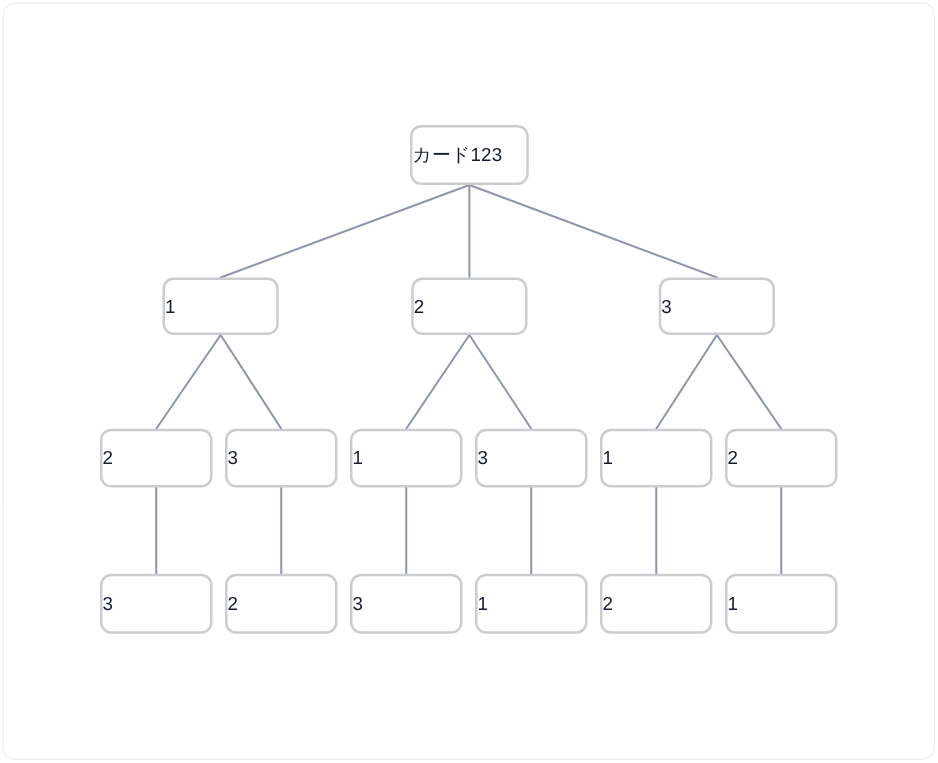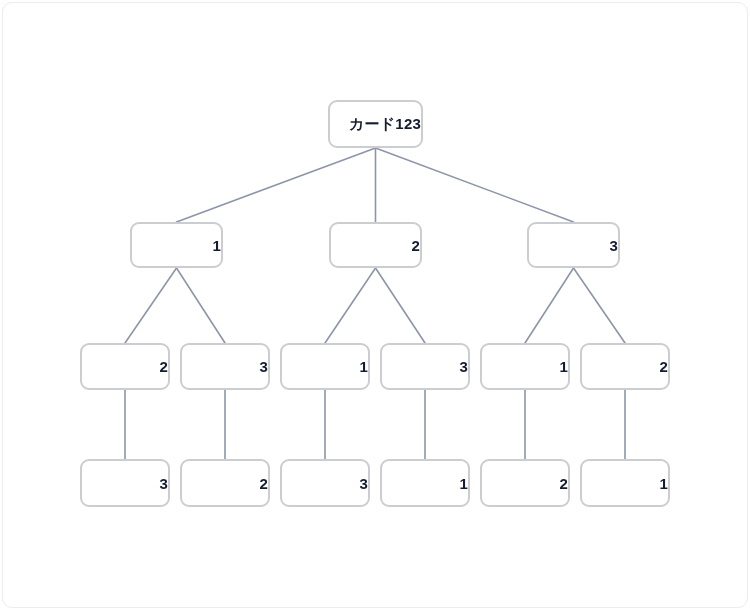--- a/index.html
+++ b/index.html
@@ -45,23 +45,23 @@
     fill: none;
   }
   .node {
     position: absolute;
     box-sizing: border-box;
     background: #ffffff;
     border: 2px solid #cbcdd1;
     border-radius: 9px;
     display: flex;
     align-items: center;
-    justify-content: flex-end;
+    justify-content: flex-start;
     color: #141c2f;
-    font-weight: bold;
+    font-weight: normal;
     letter-spacing: 0.2px;
     user-select: none;
   }
   .node-root {
     font-size: 15px;
   }
   .node-l1 {
     font-size: 15px;
   }
   .node-l2 {

